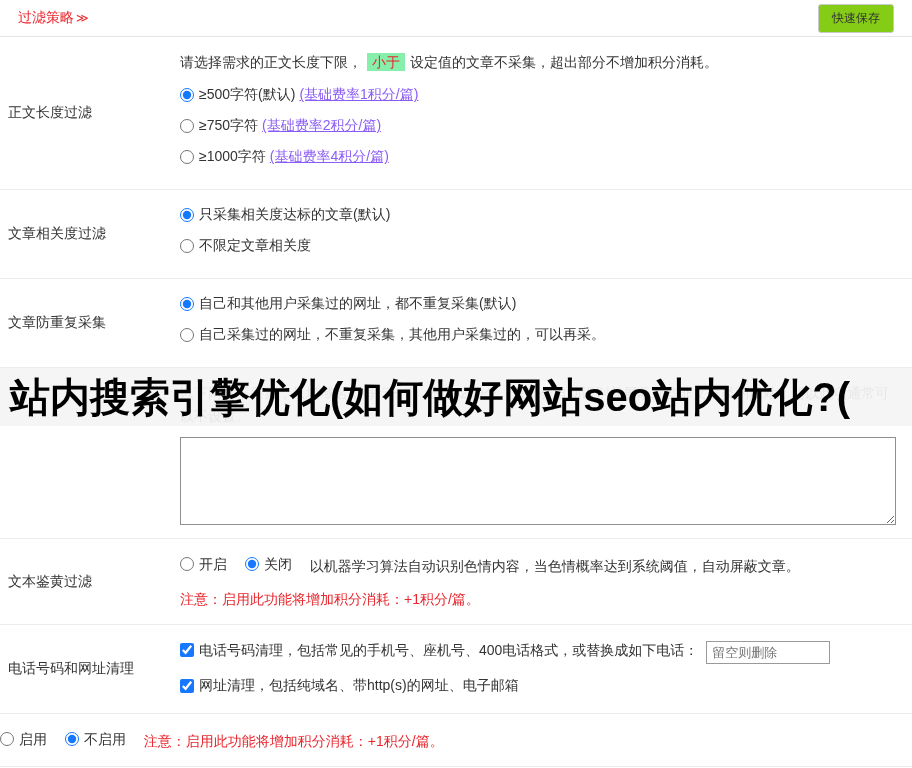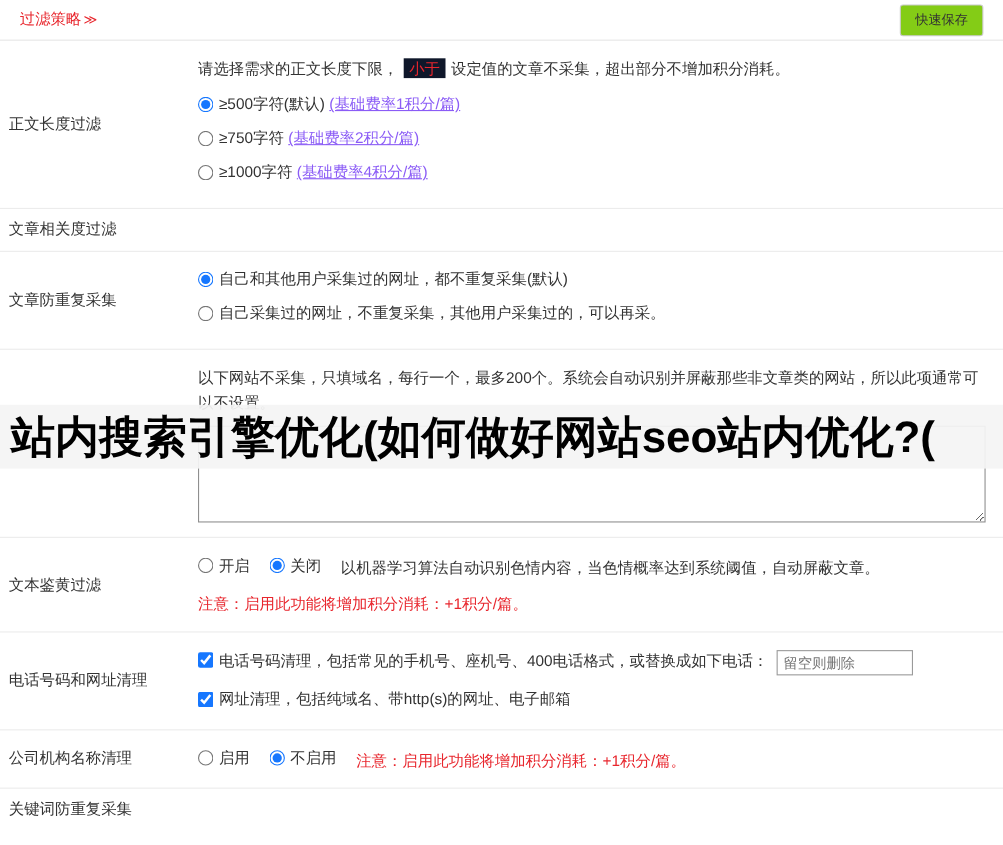--- a/index.html
+++ b/index.html
@@ -46,21 +46,21 @@
   .opt:first-child { margin-top: 6px; }
   input[type=radio], input[type=checkbox] {
     accent-color: #1677ff;
     width: 14px; height: 14px;
     margin-right: 5px;
     cursor: pointer;
   }
   .inline-opt { display: inline-flex; align-items: center; margin-right: 14px; cursor: pointer; }
   .red { color: #e8262d; }
   .fee-link { color: #8b5cf6; text-decoration: underline; cursor: pointer; margin-left: 4px; }
-  .hl { color: #e8262d; background: #0f172a; padding: 1px 5px; margin: 0 5px; }
+  .hl { color: #e8262d; background: #86efac; padding: 1px 5px; margin: 0 5px; }
   textarea.block-sites {
     width: 716px;
     height: 88px;
     border: 1px solid #8f8f8f;
     resize: both;
     margin-top: 6px;
     font-family: inherit;
     font-size: 13px;
     padding: 4px;
   }
@@ -120,20 +120,30 @@
     <label class="opt">
       <input type="radio" name="len" style="">
       <span>≥1000字符</span>
       <span class="fee-link">(基础费率4积分/篇)</span>
     </label>
   </div>
 </div>
 
 <div class="row">
   <div class="row-label">文章相关度过滤</div>
+  <div class="row-content">
+    <label class="opt">
+      <input type="radio" name="rel" checked="" style="">
+      <span>只采集相关度达标的文章(默认)</span>
+    </label>
+    <label class="opt">
+      <input type="radio" name="rel" style="">
+      <span>不限定文章相关度</span>
+    </label>
+  </div>
 </div>
 
 <div class="row">
   <div class="row-label">文章防重复采集</div>
   <div class="row-content">
     <label class="opt">
       <input type="radio" name="dup" checked="" style="">
       <span>自己和其他用户采集过的网址，都不重复采集(默认)</span>
     </label>
     <label class="opt">
@@ -182,21 +192,20 @@
     <div class="line" style="margin-top:10px;">
       <label class="inline-opt">
         <input type="checkbox" checked="" style="">
         <span>网址清理，包括纯域名、带http(s)的网址、电子邮箱</span>
       </label>
     </div>
   </div>
 </div>
 
 <div class="row">
-  <div class="row-label">公司机构名称清理</div>
   <div class="row-content">
     <div class="line">
       <label class="inline-opt">
         <input type="radio" name="comp" style="">
         <span>启用</span>
       </label>
       <label class="inline-opt">
         <input type="radio" name="comp" checked="" style="">
         <span>不启用</span>
       </label>

